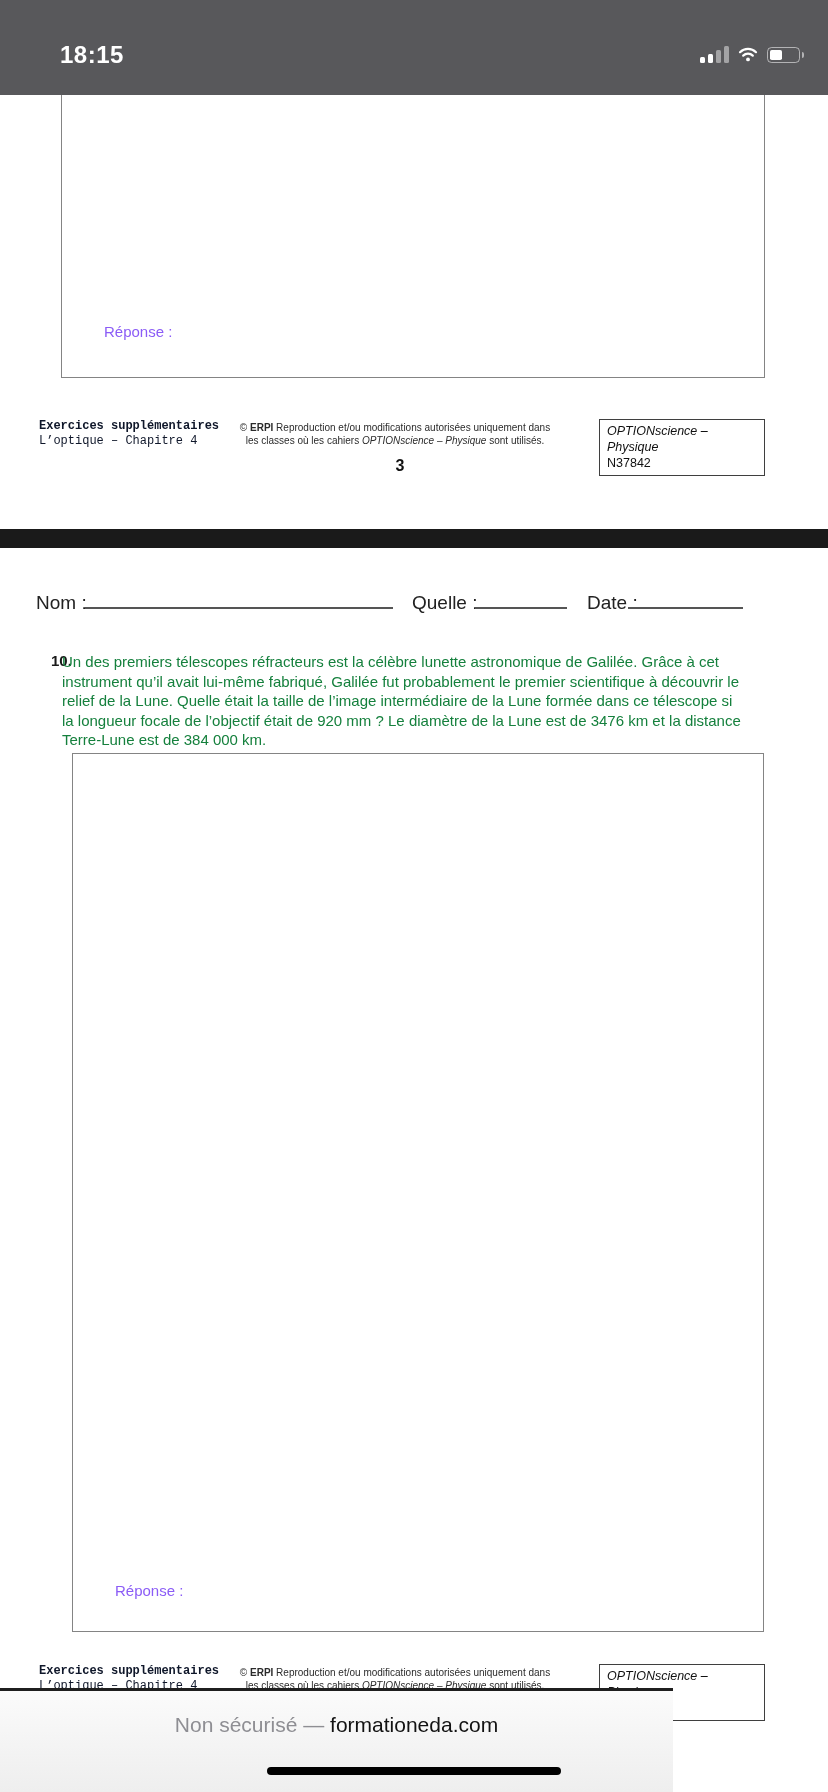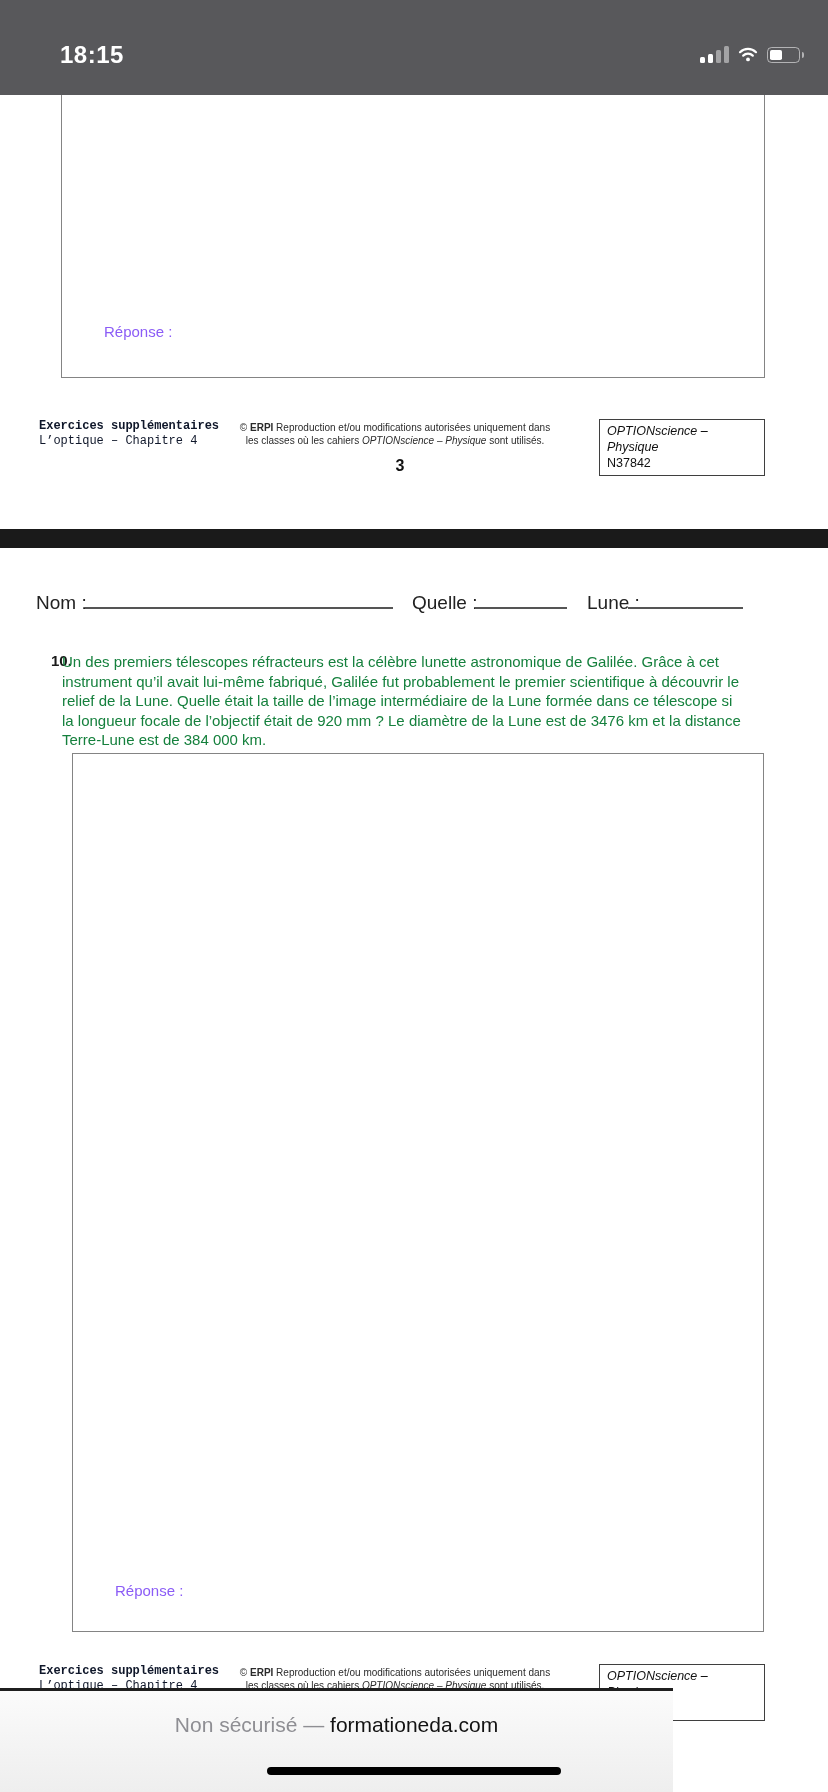--- a/index.html
+++ b/index.html
@@ -112,21 +112,21 @@
 
   <div class="page-gap"></div>
 
   <div>
 
     <div class="fields-row">
       <span class="lbl" style="left:0;">Nom :</span>
       <span class="line" style="left:49px;width:308px;"></span>
       <span class="lbl" style="left:376px;">Quelle :</span>
       <span class="line" style="left:439px;width:92px;"></span>
-      <span class="lbl" style="left:551px;">Lune :</span>
+      <span class="lbl" style="left:551px;">Date :</span>
       <span class="line" style="left:592px;width:115px;"></span>
     </div>
 
     <div class="question">
       <span class="q-num">10.</span>
       <p class="q-text" style="margin:0;">Un des premiers télescopes réfracteurs est la célèbre lunette astronomique de Galilée. Grâce à cet instrument qu’il avait lui-même fabriqué, Galilée fut probablement le premier scientifique à découvrir le relief de la Lune. Quelle était la taille de l’image intermédiaire de la Lune formée dans ce télescope si la longueur focale de l’objectif était de 920 mm ? Le diamètre de la Lune est de 3476 km et la distance Terre-Lune est de 384 000 km.</p>
     </div>
 
     <div class="answer-box" style="left:72px;top:753px;width:692px;height:879px;">
       <span class="reponse" style="top:828px;">Réponse :</span>

